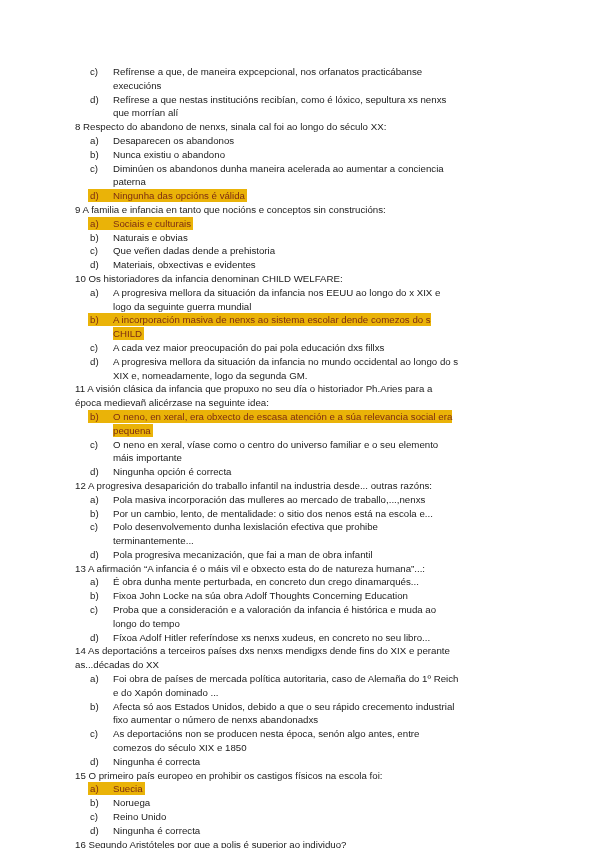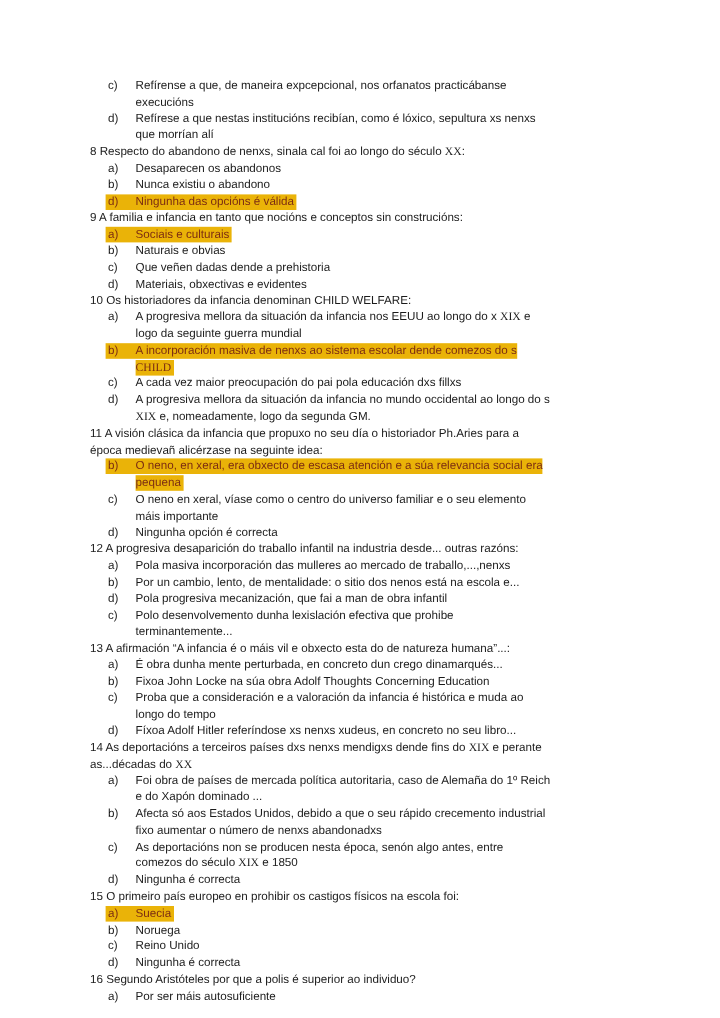--- a/index.html
+++ b/index.html
@@ -36,52 +36,53 @@
     text-indent: 0;
   }
   .ans { }
   .ans.hl {
     background: #eab308;
     color: #7c2d12;
     margin: 0 -2px;
     padding: 1px 2px;
   }
   .rn {
-    font-family: Liberation Serif, serif;
+    font-family: Liberation Sans, sans-serif;
   }
 </style>
 </head>
 <body>
 
 <main id="page">
     <div class="opt"><span class="ans"><span class="letter">c)</span><span>Refírense a que, de maneira expcepcional, nos orfanatos practicábanse execucións</span></span></div>
     <div class="opt"><span class="ans"><span class="letter">d)</span><span>Refírese a que nestas institucións recibían, como é lóxico, sepultura xs nenxs que morrían alí</span></span></div>
     <div class="q"><span class="qnum">8</span> <span>Respecto do abandono de nenxs, sinala cal foi ao longo do século <span class="rn">XX</span>:</span></div>
     <div class="opt"><span class="ans"><span class="letter">a)</span><span>Desaparecen os abandonos</span></span></div>
     <div class="opt"><span class="ans"><span class="letter">b)</span><span>Nunca existiu o abandono</span></span></div>
+    <div class="opt"><span class="ans"><span class="letter">c)</span><span>Diminúen os abandonos dunha maneira acelerada ao aumentar a conciencia paterna</span></span></div>
     <div class="opt"><span class="ans hl"><span class="letter">d)</span><span>Ningunha das opcións é válida</span></span></div>
     <div class="q"><span class="qnum">9</span> <span>A familia e infancia en tanto que nocións e conceptos sin construcións:</span></div>
     <div class="opt"><span class="ans hl"><span class="letter">a)</span><span>Sociais e culturais</span></span></div>
     <div class="opt"><span class="ans"><span class="letter">b)</span><span>Naturais e obvias</span></span></div>
     <div class="opt"><span class="ans"><span class="letter">c)</span><span>Que veñen dadas dende a prehistoria</span></span></div>
     <div class="opt"><span class="ans"><span class="letter">d)</span><span>Materiais, obxectivas e evidentes</span></span></div>
     <div class="q"><span class="qnum">10</span> <span>Os historiadores da infancia denominan CHILD WELFARE:</span></div>
     <div class="opt"><span class="ans"><span class="letter">a)</span><span>A progresiva mellora da situación da infancia nos EEUU ao longo do x <span class="rn">XIX</span> e logo da seguinte guerra mundial</span></span></div>
     <div class="opt"><span class="ans hl"><span class="letter">b)</span><span>A incorporación masiva de nenxs ao sistema escolar dende comezos do s <span class="rn">CHILD</span></span></span></div>
     <div class="opt"><span class="ans"><span class="letter">c)</span><span>A cada vez maior preocupación do pai pola educación dxs fillxs</span></span></div>
     <div class="opt"><span class="ans"><span class="letter">d)</span><span>A progresiva mellora da situación da infancia no mundo occidental ao longo do s <span class="rn">XIX</span> e, nomeadamente, logo da segunda GM.</span></span></div>
     <div class="q"><span class="qnum">11</span> <span>A visión clásica da infancia que propuxo no seu día o historiador Ph.Aries para a época medievañ alicérzase na seguinte idea:</span></div>
     <div class="opt"><span class="ans hl"><span class="letter">b)</span><span>O neno, en xeral, era obxecto de escasa atención e a súa relevancia social era pequena</span></span></div>
     <div class="opt"><span class="ans"><span class="letter">c)</span><span>O neno en xeral, víase como o centro do universo familiar e o seu elemento máis importante</span></span></div>
     <div class="opt"><span class="ans"><span class="letter">d)</span><span>Ningunha opción é correcta</span></span></div>
     <div class="q"><span class="qnum">12</span> <span>A progresiva desaparición do traballo infantil na industria desde... outras razóns:</span></div>
     <div class="opt"><span class="ans"><span class="letter">a)</span><span>Pola masiva incorporación das mulleres ao mercado de traballo,...,nenxs</span></span></div>
     <div class="opt"><span class="ans"><span class="letter">b)</span><span>Por un cambio, lento, de mentalidade: o sitio dos nenos está na escola e...</span></span></div>
+    <div class="opt"><span class="ans"><span class="letter">c)</span><span>Polo desenvolvemento dunha lexislación efectiva que prohibe terminantemente...</span></span></div>
     <div class="opt"><span class="ans"><span class="letter">d)</span><span>Pola progresiva mecanización, que fai a man de obra infantil</span></span></div>
-    <div class="opt"><span class="ans"><span class="letter">c)</span><span>Polo desenvolvemento dunha lexislación efectiva que prohibe terminantemente...</span></span></div>
     <div class="q"><span class="qnum">13</span> <span>A afirmación “A infancia é o máis vil e obxecto esta do de natureza humana”...:</span></div>
     <div class="opt"><span class="ans"><span class="letter">a)</span><span>É obra dunha mente perturbada, en concreto dun crego dinamarqués...</span></span></div>
     <div class="opt"><span class="ans"><span class="letter">b)</span><span>Fixoa John Locke na súa obra Adolf Thoughts Concerning Education</span></span></div>
     <div class="opt"><span class="ans"><span class="letter">c)</span><span>Proba que a consideración e a valoración da infancia é histórica e muda ao longo do tempo</span></span></div>
     <div class="opt"><span class="ans"><span class="letter">d)</span><span>Fíxoa Adolf Hitler referíndose xs nenxs xudeus, en concreto no seu libro...</span></span></div>
     <div class="q"><span class="qnum">14</span> <span>As deportacións a terceiros países dxs nenxs mendigxs dende fins do <span class="rn">XIX</span> e perante as...décadas do <span class="rn">XX</span></span></div>
     <div class="opt"><span class="ans"><span class="letter">a)</span><span>Foi obra de países de mercada política autoritaria, caso de Alemaña do 1º Reich e do Xapón dominado ...</span></span></div>
     <div class="opt"><span class="ans"><span class="letter">b)</span><span>Afecta só aos Estados Unidos, debido a que o seu rápido crecemento industrial fixo aumentar o número de nenxs abandonadxs</span></span></div>
     <div class="opt"><span class="ans"><span class="letter">c)</span><span>As deportacións non se producen nesta época, senón algo antes, entre comezos do século <span class="rn">XIX</span> e 1850</span></span></div>
     <div class="opt"><span class="ans"><span class="letter">d)</span><span>Ningunha é correcta</span></span></div>

